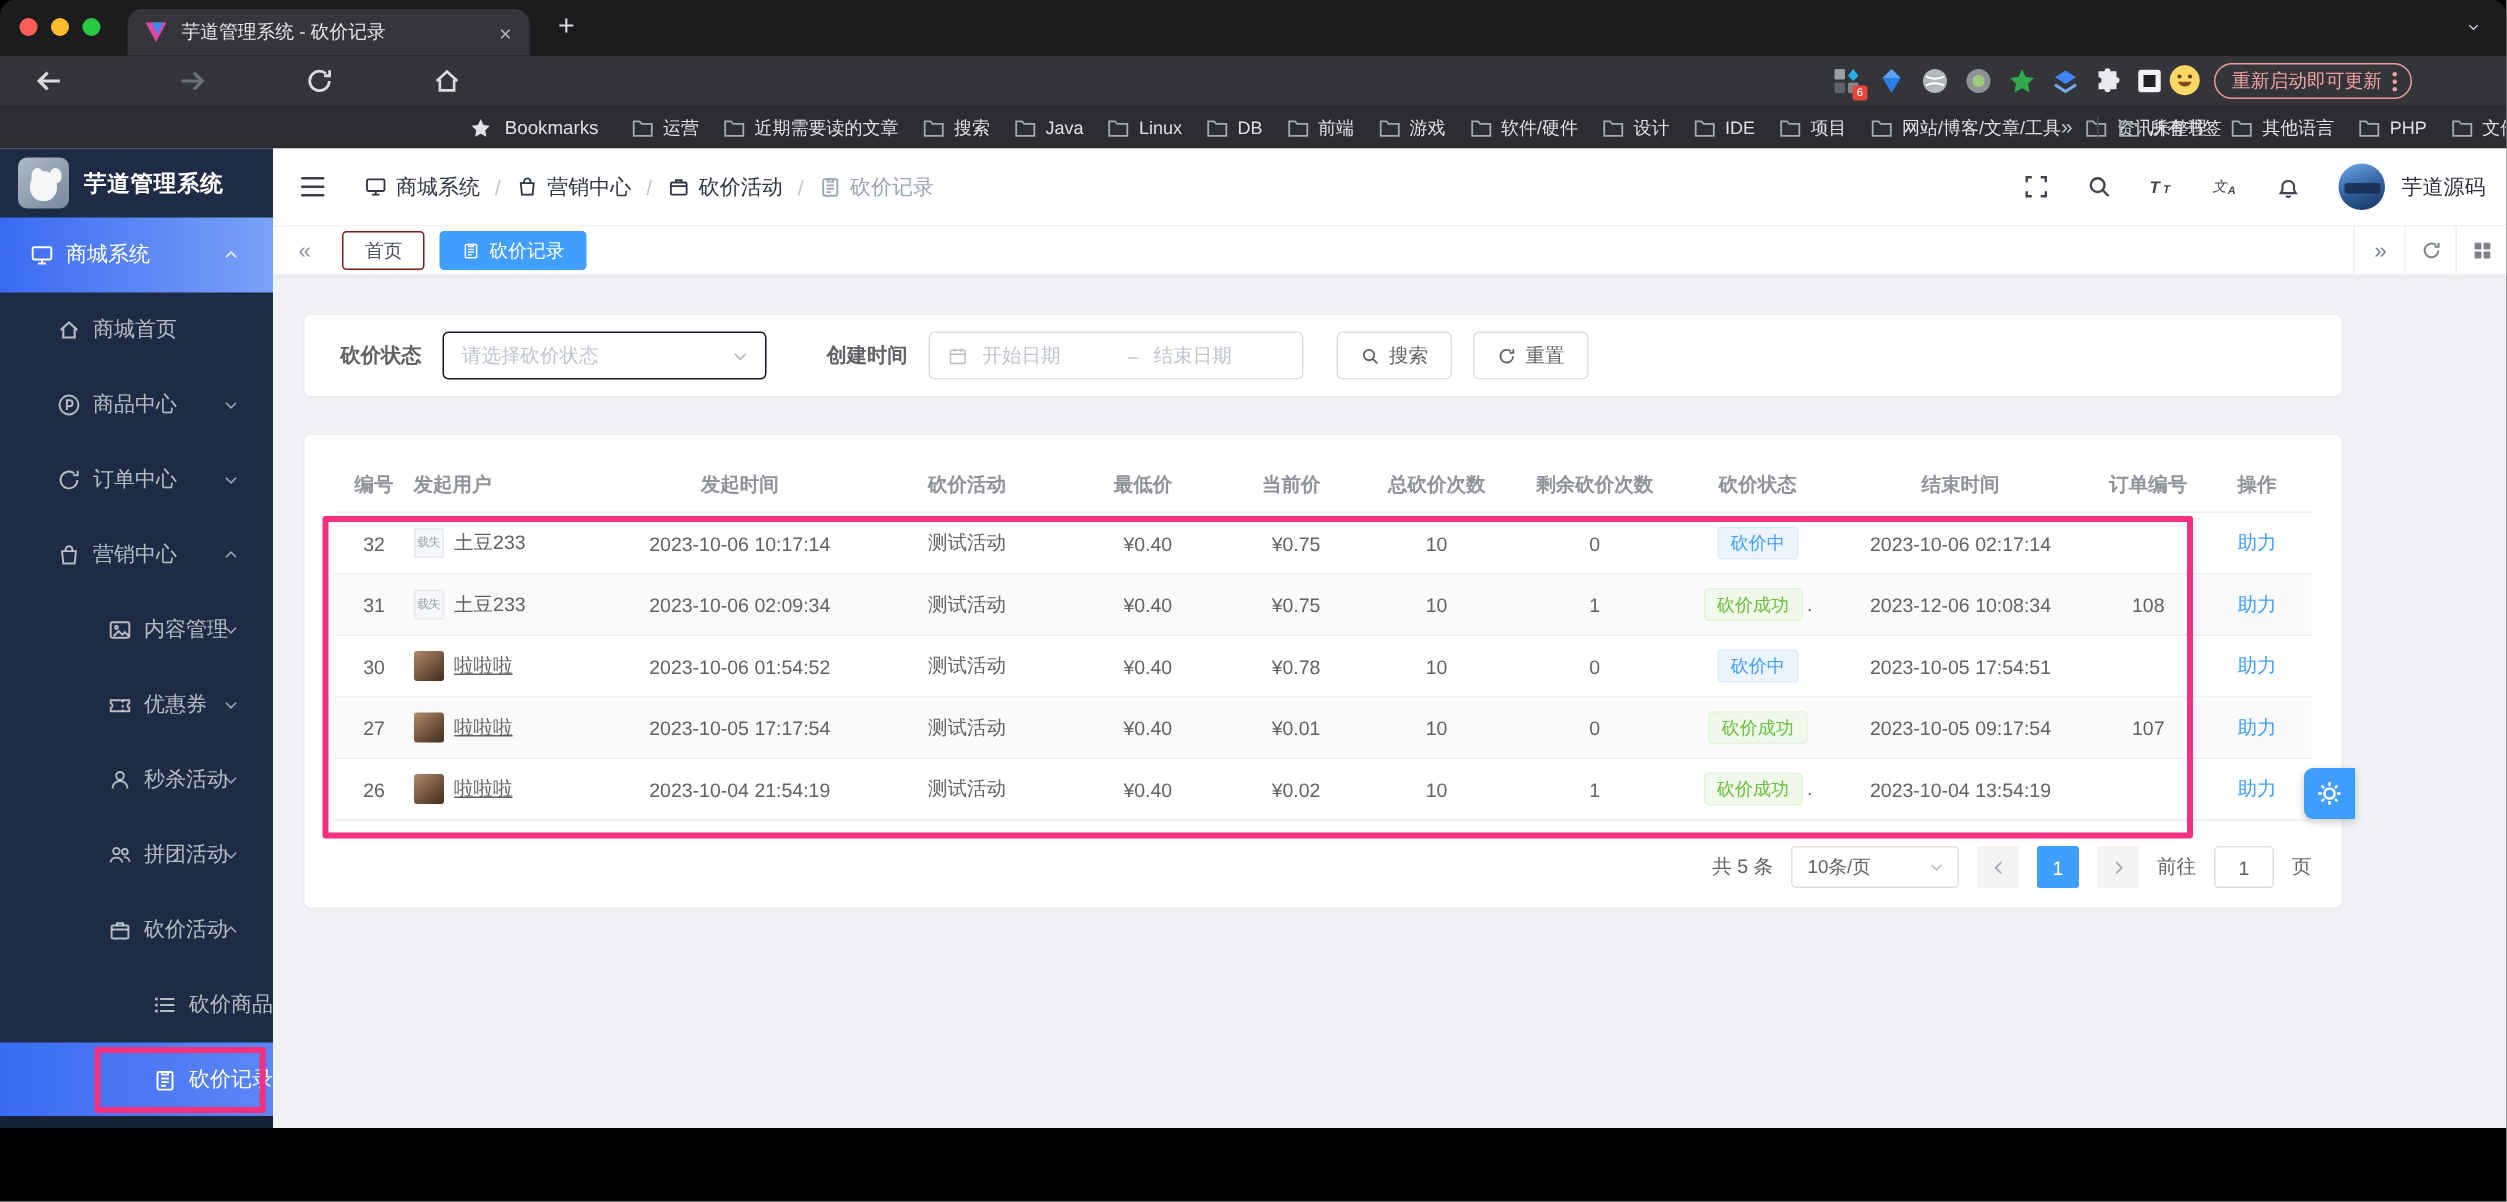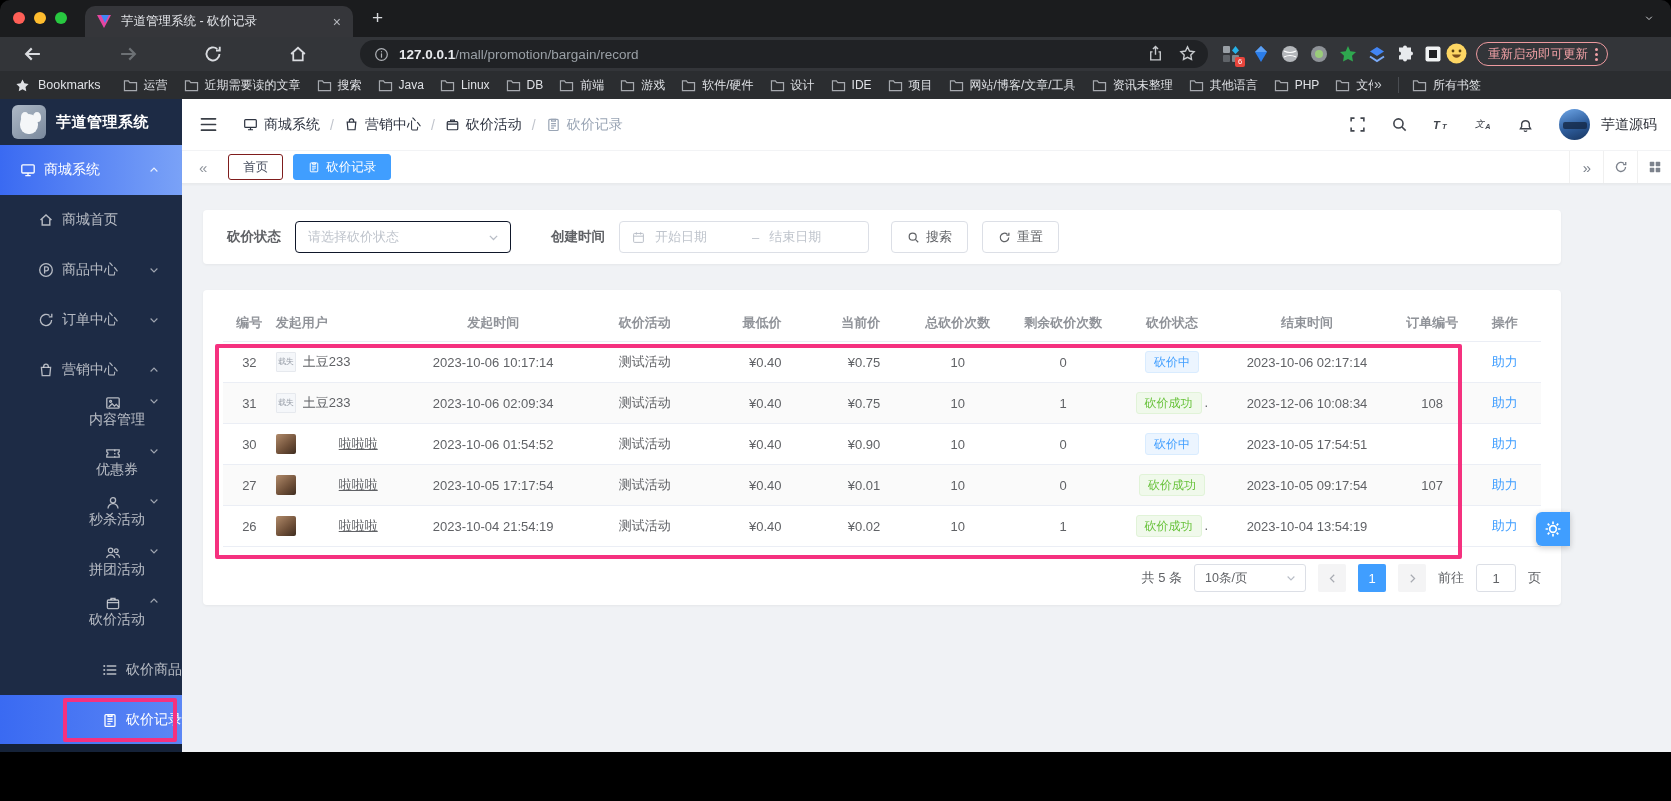--- a/index.html
+++ b/index.html
@@ -35,21 +35,21 @@
   .url-path { color:#9aa0a6; font-size:13.5px; }
   .omni-right { position:absolute; right:12px; top:5px; display:flex; gap:15px; }
   .omni-right .ic { width:17px; height:17px; color:#c7cacd; }
   .ext { position:absolute; top:8px; width:18px; height:18px; }
   .ext-badge { position:absolute; right:-5px; bottom:-4px; background:#e8453c; color:#fff; font-size:7.5px; line-height:10px; min-width:10px; text-align:center; border-radius:2px; padding:0 1px; }
   .profile-avatar { position:absolute; left:1446px; top:6px; width:21px; height:21px; }
   .update-pill { position:absolute; left:1476px; top:5px; height:24px; border:1.5px solid #ee9a9f; border-radius:13px; color:#f0a0a5; font-size:12.5px; display:flex; align-items:center; gap:7px; padding:0 9px 0 11px; }
   .kebab { width:3px; height:13px; display:flex; flex-direction:column; justify-content:space-between; }
   .kebab i { width:3px; height:3px; border-radius:50%; background:#f0a0a5; }
 
-  .bookbar { position:absolute; left:0; top:71px; width:100%; height:28px; background:#2b2d30; display:flex; align-items:center; }
+  .bookbar { position:absolute; left:0; top:71px; width:100%; height:28px; background:#2b2d30; display:flex; align-items:center;justify-content:flex-end; }
   .bm-star { width:15px; height:15px; color:#dfe1e5; margin-left:15px; }
   .bm-root-label { color:#dfe1e5; font-size:12.5px; margin-left:8px; }
   .bm-folders { display:flex; align-items:center; gap:16px; margin-left:22px; width:1250px; overflow:hidden; }
   .bm-item { display:flex; align-items:center; gap:6px; flex:none; }
   .ic-folder { width:15px; height:13px; color:#a6a9ae; }
   .bm-label { color:#dfe1e5; font-size:12px; white-space:nowrap; }
   .bm-overflow { position:absolute; left:1374px; top:5px; color:#c7cacd; font-size:14px; }
   .bm-divider { position:absolute; left:1398px; top:6px; width:1px; height:16px; background:#4a4d52; }
   .bm-all { position:absolute; left:1412px; top:0; height:28px; display:flex; align-items:center; gap:6px;font-family:Liberation Serif, serif; }
 
@@ -59,21 +59,21 @@
   .sidebar { position:absolute; left:0; top:0; width:182px; height:100%; background:#1d2b45; overflow:hidden; }
   .logo-row { height:46px; display:flex; align-items:center; padding-left:12px; gap:10px; }
   .logo-img { width:34px; height:34px; border-radius:6px; background:linear-gradient(140deg,#aeb9c6,#79889c); position:relative; overflow:hidden; flex:none; }
   .logo-img::after { content:""; position:absolute; left:8px; top:9px; width:18px; height:20px; border-radius:50% 50% 45% 45%; background:#f4f6f8; box-shadow:-4px -7px 0 -5px #f4f6f8, 8px -7px 0 -5px #f4f6f8; }
   .logo-title { color:#fff; font-size:15px; font-weight:700; letter-spacing:0.5px; white-space:nowrap; }
   .s-menu { position:absolute; left:0; top:46px; width:100%; }
   .s-item { height:50px; display:flex; align-items:center; color:rgba(255,255,255,0.68); font-size:14px; position:relative; cursor:pointer; }
   .s-item .ic { width:16px; height:16px; margin-right:8px; flex:none; }
   .s-item.ind0 { padding-left:20px; }
   .s-item.ind1 { padding-left:38px; }
-  .s-item.ind2 { padding-left:52px;flex-direction:column; }
+  .s-item.ind2 { padding-left:72px; }
   .s-item.ind3 { padding-left:31px;justify-content:flex-end; }
   .s-chev { position:absolute; right:14px; width:12px !important; height:12px !important; opacity:0.85; }
   .s-item.root-active { background:linear-gradient(90deg,#3a6af2 0%,#7aa2f7 100%); color:#fff; }
   .s-item.active { background:linear-gradient(90deg,#3a6af2 0%,#5c87f5 100%); color:#fff; }
   .sidebar-foot { position:absolute; left:0; bottom:0; width:100%; height:8px; background:#152238; }
 
   .main-header { position:absolute; left:182px; top:0; right:0; height:52px; background:#fff; border-bottom:1px solid #f2f3f5; display:flex; align-items:center; }
   .hamburger { width:17px; height:15px; color:#3a3f47; margin-left:18px; }
   .breadcrumb { display:flex; align-items:center; margin-left:26px; font-size:14px; color:#2f3542; }
   .bc-item { display:flex; align-items:center; gap:6px; }
@@ -120,21 +120,21 @@
   .trow.striped { background:#fafafa; }
   .c-id{width:4%;text-align:center} .c-user{width:10%;display:flex;align-items:center;gap:7px}
   .c-time{width:13%;text-align:center} .c-activity{width:10%;text-align:center}
   .c-floor{width:7.5%;text-align:right;padding-right:28px} .c-current{width:7.5%;text-align:right;padding-right:28px}
   .c-total{width:7.5%;text-align:center} .c-remain{width:8.5%;text-align:center}
   .c-status{width:8%;text-align:center} .c-end{width:12.5%;text-align:center}
   .c-order{width:6.5%;text-align:center} .c-action{width:4.5%;text-align:center}
   .avatar { width:20px; height:20px; border-radius:2px; flex:none; }
   .avatar.photo { background:linear-gradient(140deg,#b08a6a 0%,#6e4f38 60%,#3f2d20 100%); }
   .avatar.broken { background:#f5f7fa; border:1px solid #e6e9ee; color:#9aa0aa; font-size:8px; line-height:1; display:flex; align-items:center; justify-content:center; letter-spacing:-0.5px; border-radius:1px; }
-  .uname.u { text-decoration:underline;margin-left:36px; }
+  .uname.u { text-decoration:underline; }
   .badge { display:inline-block; font-size:12px; line-height:20px; padding:0 8px; border-radius:3px; }
   .badge.processing { background:#ecf5ff; border:1px solid #d9ecff; color:#409eff; }
   .badge.success { background:#f0f9eb; border:1px solid #e1f3d8; color:#67c23a; }
   .status-dot { color:#606266; margin-left:3px; }
   .link { color:#409eff; cursor:pointer; }
 
   .pagination { display:flex; align-items:center; justify-content:flex-end; gap:12px; margin-top:16px; height:30px; font-size:13px; color:#606266; }
   .pg-size { width:112px; height:28px; border:1px solid #dcdfe6; border-radius:3px; display:flex; align-items:center; padding:0 8px 0 10px; color:#606266; }
   .pg-size span { flex:1; font-size:12.5px; }
   .pg-size .ic { width:12px; height:12px; color:#b8bdc6; }
@@ -190,42 +190,20 @@
       <svg viewBox="0 0 16 16" fill="none" stroke="currentColor" stroke-width="1.5">
         <path d="M13.2 8A5.2 5.2 0 1 1 11.4 4"></path>
         <path d="M13.4 2.2v3h-3"></path>
       </svg>
     </i>
   <i class="ic nav-ic" style="left:288px">
       <svg viewBox="0 0 16 16" fill="none" stroke="currentColor" stroke-width="1.4">
         <path d="M2.5 8 8 3l5.5 5M4.2 7.2V13h7.6V7.2"></path>
       </svg>
     </i>
-  <div class="omnibox">
-    <i class="ic omni-info">
-        <svg viewBox="0 0 16 16" fill="none" stroke="currentColor" stroke-width="1.3">
-          <circle cx="8" cy="8" r="6.2"></circle>
-          <path d="M8 7.3v3.5M8 5v.1" stroke-linecap="round"></path>
-        </svg>
-      </i>
-    <span class="url-host">127.0.0.1</span>
-    <span class="url-path">/mall/promotion/bargain/record</span>
-    <span class="omni-right">
-      <i class="ic">
-          <svg viewBox="0 0 16 16" fill="none" stroke="currentColor" stroke-width="1.3">
-            <path d="M5.2 6.5H3.5v7.5h9V6.5h-1.7M8 1.5v7.7M5.6 3.8 8 1.4l2.4 2.4"></path>
-          </svg>
-        </i>
-      <i class="ic">
-          <svg viewBox="0 0 16 16" fill="none" stroke="currentColor" stroke-width="1.3">
-            <path d="m8 1.8 1.9 3.9 4.3.6-3.1 3 .7 4.3L8 11.6l-3.8 2 .7-4.3-3.1-3 4.3-.6Z"></path>
-          </svg>
-        </i>
-    </span>
-  </div>
 
   <span class="ext" style="left:1222px">
     <svg viewBox="0 0 18 18">
         <rect x="1" y="1" width="7" height="7" rx="1" fill="#9aa0a6"></rect>
         <rect x="1" y="10" width="7" height="7" rx="1" fill="#5f6368"></rect>
         <rect x="10" y="10" width="7" height="7" rx="1" fill="#80868b"></rect>
         <path d="M13.5 1 17 5.5 13.5 9 10 5.5Z" fill="#25b1e8"></path>
       </svg>
     <span class="ext-badge">6</span>
   </span>
@@ -832,21 +810,21 @@
    </div>
           <div class="trow">
      <div class="cell c-id">30</div>
      <div class="cell c-user">
               <span class="avatar photo"></span>
               <span class="uname u">啦啦啦</span>
             </div>
      <div class="cell c-time">2023-10-06 01:54:52</div>
      <div class="cell c-activity">测试活动</div>
      <div class="cell c-floor">¥0.40</div>
-     <div class="cell c-current">¥0.90</div>
+     <div class="cell c-current">¥0.78</div>
      <div class="cell c-total">10</div>
      <div class="cell c-remain">0</div>
      <div class="cell c-status"><span class="badge processing">砍价中</span></div>
      <div class="cell c-end">2023-10-05 17:54:51</div>
      <div class="cell c-order"></div>
      <div class="cell c-action"><span class="link">助力</span></div>
    </div>
           <div class="trow striped">
      <div class="cell c-id">27</div>
      <div class="cell c-user">

